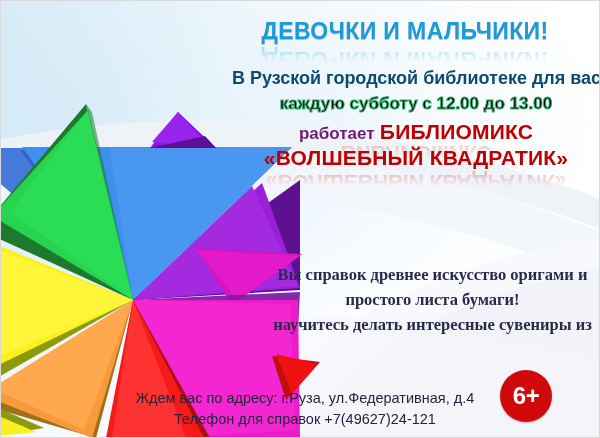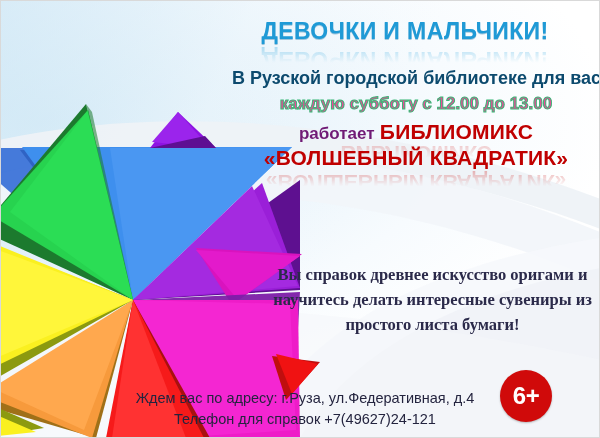--- a/index.html
+++ b/index.html
@@ -44,21 +44,21 @@
 
   .line1{
     left:232px;top:68px;width:368px;text-align:left;
     font-size:18px;font-weight:bold;color:#0c4a6e;
     font-family:"Liberation Sans",sans-serif;
   }
   .line2{
     left:232px;top:94px;width:368px;text-align:center;
     font-size:17px;font-weight:bold;
     font-family:"Liberation Sans",sans-serif;
-    color:#ec4899;
+    color:#000000;
     -webkit-text-stroke:1px #3cb878;
     text-shadow:0 0 0 #3cb878;
   }
   .line3{
     left:232px;top:120px;width:368px;text-align:center;
     font-size:19px;font-weight:bold;
     font-family:"Liberation Sans",sans-serif;
   }
   .line3 .w1{color:#701a75;font-size:17px;font-weight:bold;}
   .line3 .w2{color:#C00000;font-size:21px;font-weight:bold;letter-spacing:.2px;}
@@ -207,22 +207,22 @@
     <span class="w1">работает</span>
     <span class="w2">БИБЛИОМИКС</span>
   </div>
   <div class="tx line3-mirror">БИБЛИОМИКС</div>
 
   <div class="tx line4">«ВОЛШЕБНЫЙ КВАДРАТИК»</div>
   <div class="tx line4-mirror">«ВОЛШЕБНЫЙ КВАДРАТИК»</div>
 
   <div class="para">
     <div>Вы справок древнее искусство оригами и</div>
+    <div>простого листа бумаги!</div>
     <div>научитесь делать интересные сувениры из</div>
-    <div>простого листа бумаги!</div>
   </div>
 
   <div class="footer">
     <div>Ждем вас по адресу: г.Руза, ул.Федеративная, д.4</div>
     <div>Телефон для справок +7(49627)24-121</div>
   </div>
 
   <div class="badge6">
     <span>6+</span>
   </div>

